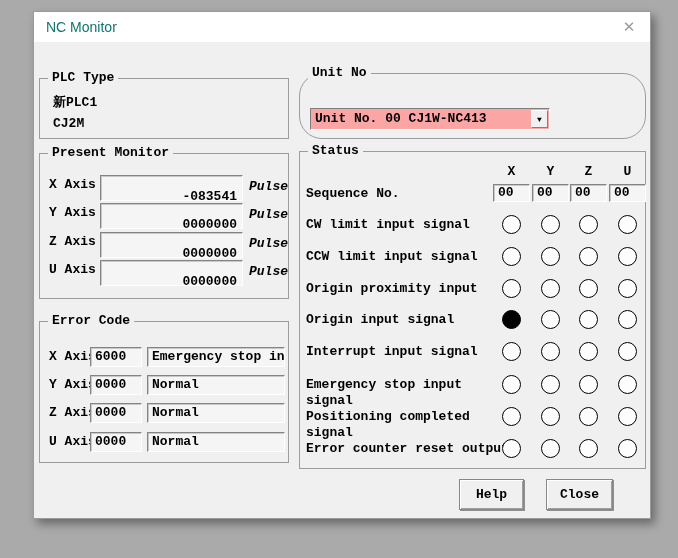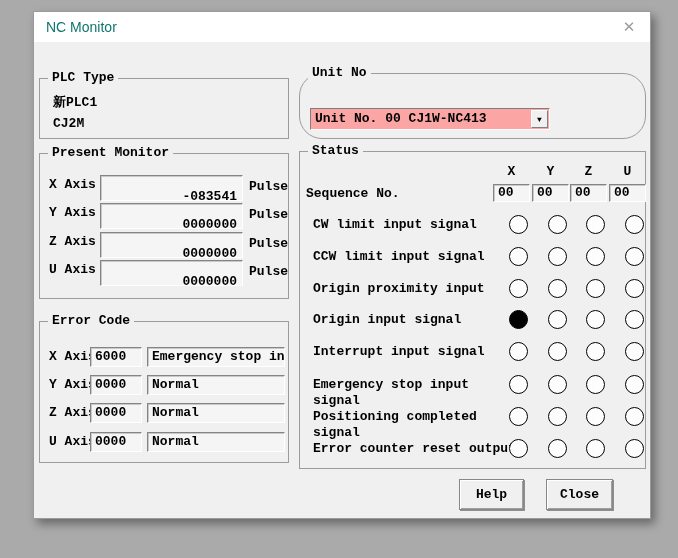--- a/index.html
+++ b/index.html
@@ -56,31 +56,31 @@
     position:absolute;right:1px;top:1px;bottom:1px;width:17px;background:#f0f0f0;
     border-top:1px solid #ffffff;border-left:1px solid #ffffff;
     border-bottom:1px solid #808080;border-right:1px solid #808080;
     box-sizing:border-box;text-align:center;
   }
   .combo-arrow{font-size:8px;line-height:17px;color:#000;display:block;}
   
   .pp-row{position:absolute;left:0;right:0;height:20px;}
   .pp-axis{position:absolute;left:9px;top:0;line-height:20px;font-weight:bold;}
   .pp-field{left:60px;top:0;width:143px;height:20px;text-align:right;padding:12px 5px;line-height:18px;}
-  .pp-unit{position:absolute;left:209px;top:2px;line-height:20px;font-weight:bold;}
+  .pp-unit{position:absolute;left:209px;top:2px;line-height:20px;font-weight:bold;font-style:italic;}
   
   .ec-row{position:absolute;left:0;right:0;height:20px;}
   .ec-axis{position:absolute;left:9px;top:0;line-height:20px;font-weight:bold;}
   .ec-code{left:50px;top:0;width:52px;height:20px;padding:0 4px;line-height:18px;}
   .ec-desc{left:107px;top:0;width:138px;height:20px;padding:0 4px;line-height:18px;}
   
   .col-head{position:absolute;top:12px;width:37px;text-align:center;font-weight:bold;}
   .seq-label{position:absolute;left:6px;top:33px;line-height:18px;font-weight:bold;}
   .seq-field{top:32px;width:37px;height:18px;padding:0 4px;line-height:16px;}
-  .srow{position:absolute;left:7px;right:0;height:20px;}
+  .srow{position:absolute;left:0;right:0;height:20px;}
   .slabel{
     position:absolute;left:6px;top:2px;line-height:16px;font-weight:bold;
     white-space:pre-line;
   }
   .dot{
     position:absolute;top:0;width:19px;height:19px;border-radius:50%;
     background:#fdfdfd;border:1.5px solid #000;box-sizing:border-box;
   }
   .dot.on{background:#000;}
   .c0{left:202px}.c1{left:241px}.c2{left:279px}.c3{left:318px}

